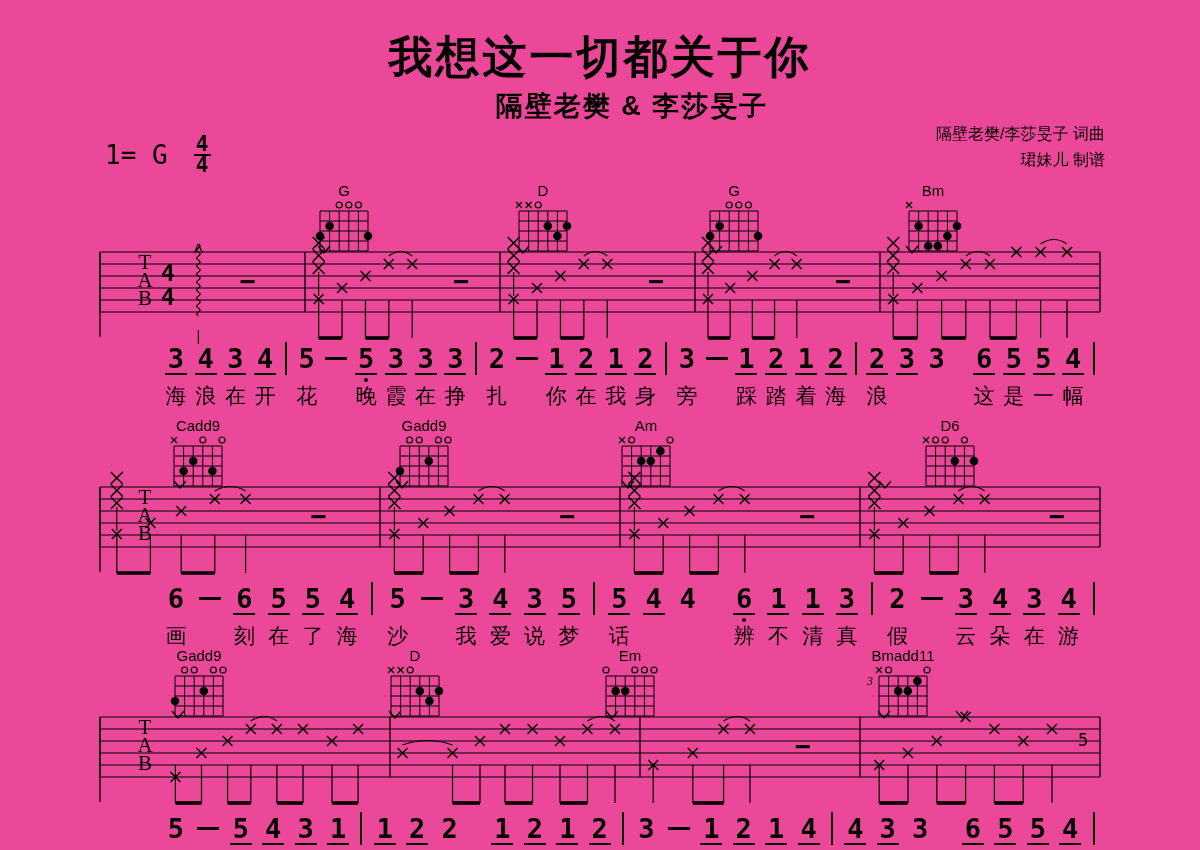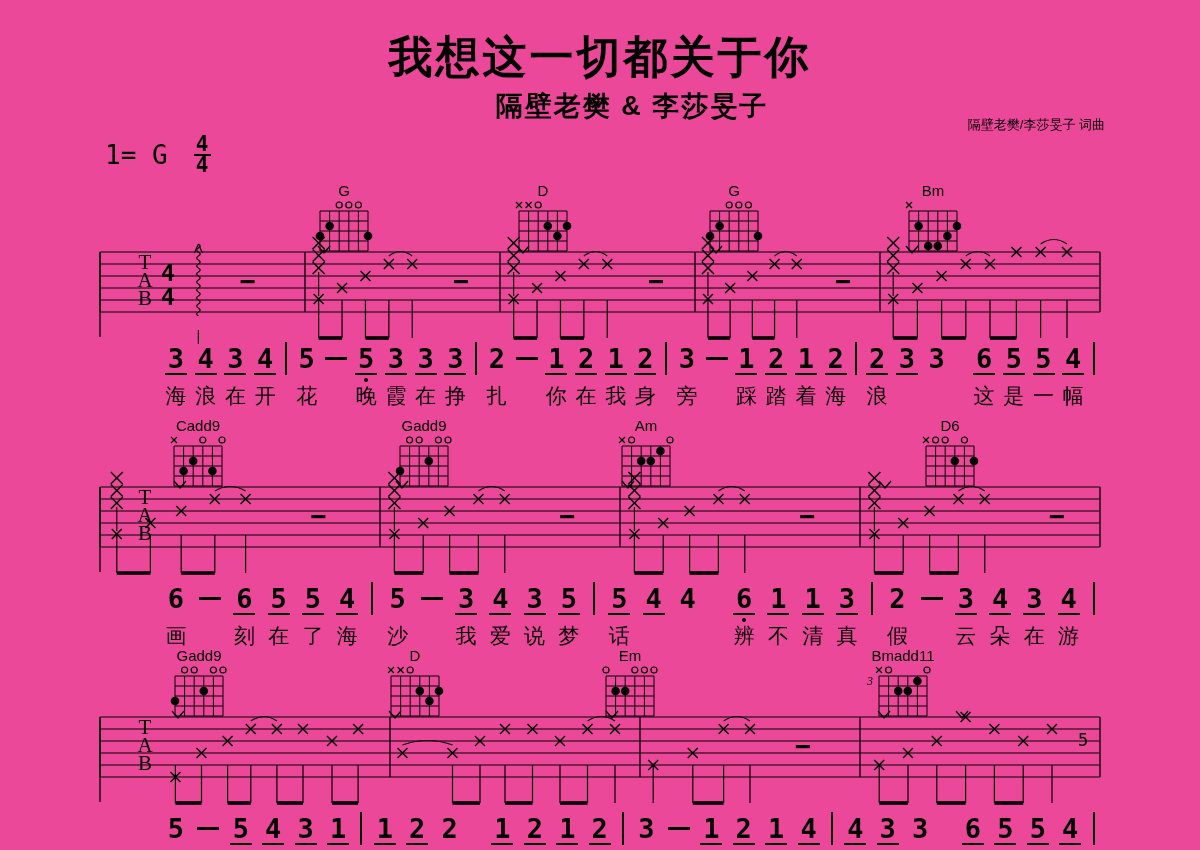--- a/index.html
+++ b/index.html
@@ -7,21 +7,21 @@
         font-family:"Liberation Sans",sans-serif;overflow:hidden;margin:0 auto;}
   .title{position:absolute;top:28px;left:0;width:100%;text-align:center;
          font-size:44px;font-weight:bold;letter-spacing:3px;}
   .subtitle{position:absolute;top:88px;left:0;width:100%;text-align:center;
             font-size:27px;font-weight:bold;letter-spacing:2px;padding-left:32px;}
   .keysig{position:absolute;left:105px;top:136px;font-size:26px;
           font-family:"DejaVu Sans Mono",monospace;display:flex;align-items:center;gap:12px;}
   .frac{display:inline-flex;flex-direction:column;align-items:center;margin-left:14px;
         font-size:21px;font-weight:bold;line-height:17px;}
   .frac .fracline{width:17px;height:2px;background:#000;margin:1px 0;}
-  .credits{position:absolute;right:95px;top:112px;text-align:right;font-size:13px;line-height:26px;}
+  .credits{position:absolute;right:95px;top:121px;text-align:right;font-size:16px;line-height:26px;}
   #score{position:absolute;left:0;top:0;}
   .melody-line{position:absolute;left:163px;width:935px;display:flex;
                justify-content:space-between;align-items:flex-start;}
   .tok{position:relative;width:26px;height:30px;text-align:center;
        font-family:"DejaVu Sans Mono",monospace;font-size:27px;font-weight:bold;line-height:29px;}
   .tok.u::after{content:"";position:absolute;left:2px;right:2px;bottom:-1px;height:2px;background:#000;}
   .tok .lodot{position:absolute;left:50%;transform:translateX(-50%);bottom:-8px;
               width:4px;height:4px;border-radius:50%;background:#000;}
   .tok .lyric{position:absolute;top:37px;left:50%;transform:translateX(-50%);
               font-size:21px;font-weight:normal;font-family:"Liberation Sans",sans-serif;white-space:nowrap;}
@@ -41,20 +41,21 @@
     <span>1= G</span>
     <span class="frac">
       <span>4</span>
       <span class="fracline"></span>
       <span>4</span>
     </span>
   </div>
 
   <div class="credits">
     <div>隔壁老樊/李莎旻子 词曲</div>
+    <div>珺妹儿 制谱</div>
   </div>
 
   <svg id="score" width="1200" height="850">
       <g>
         <line x1="100" y1="252" x2="1100" y2="252" stroke="#000" stroke-width="1"></line>
         <line x1="100" y1="264" x2="1100" y2="264" stroke="#000" stroke-width="1"></line>
         <line x1="100" y1="276" x2="1100" y2="276" stroke="#000" stroke-width="1"></line>
         <line x1="100" y1="288" x2="1100" y2="288" stroke="#000" stroke-width="1"></line>
         <line x1="100" y1="300" x2="1100" y2="300" stroke="#000" stroke-width="1"></line>
         <line x1="100" y1="312" x2="1100" y2="312" stroke="#000" stroke-width="1"></line>

